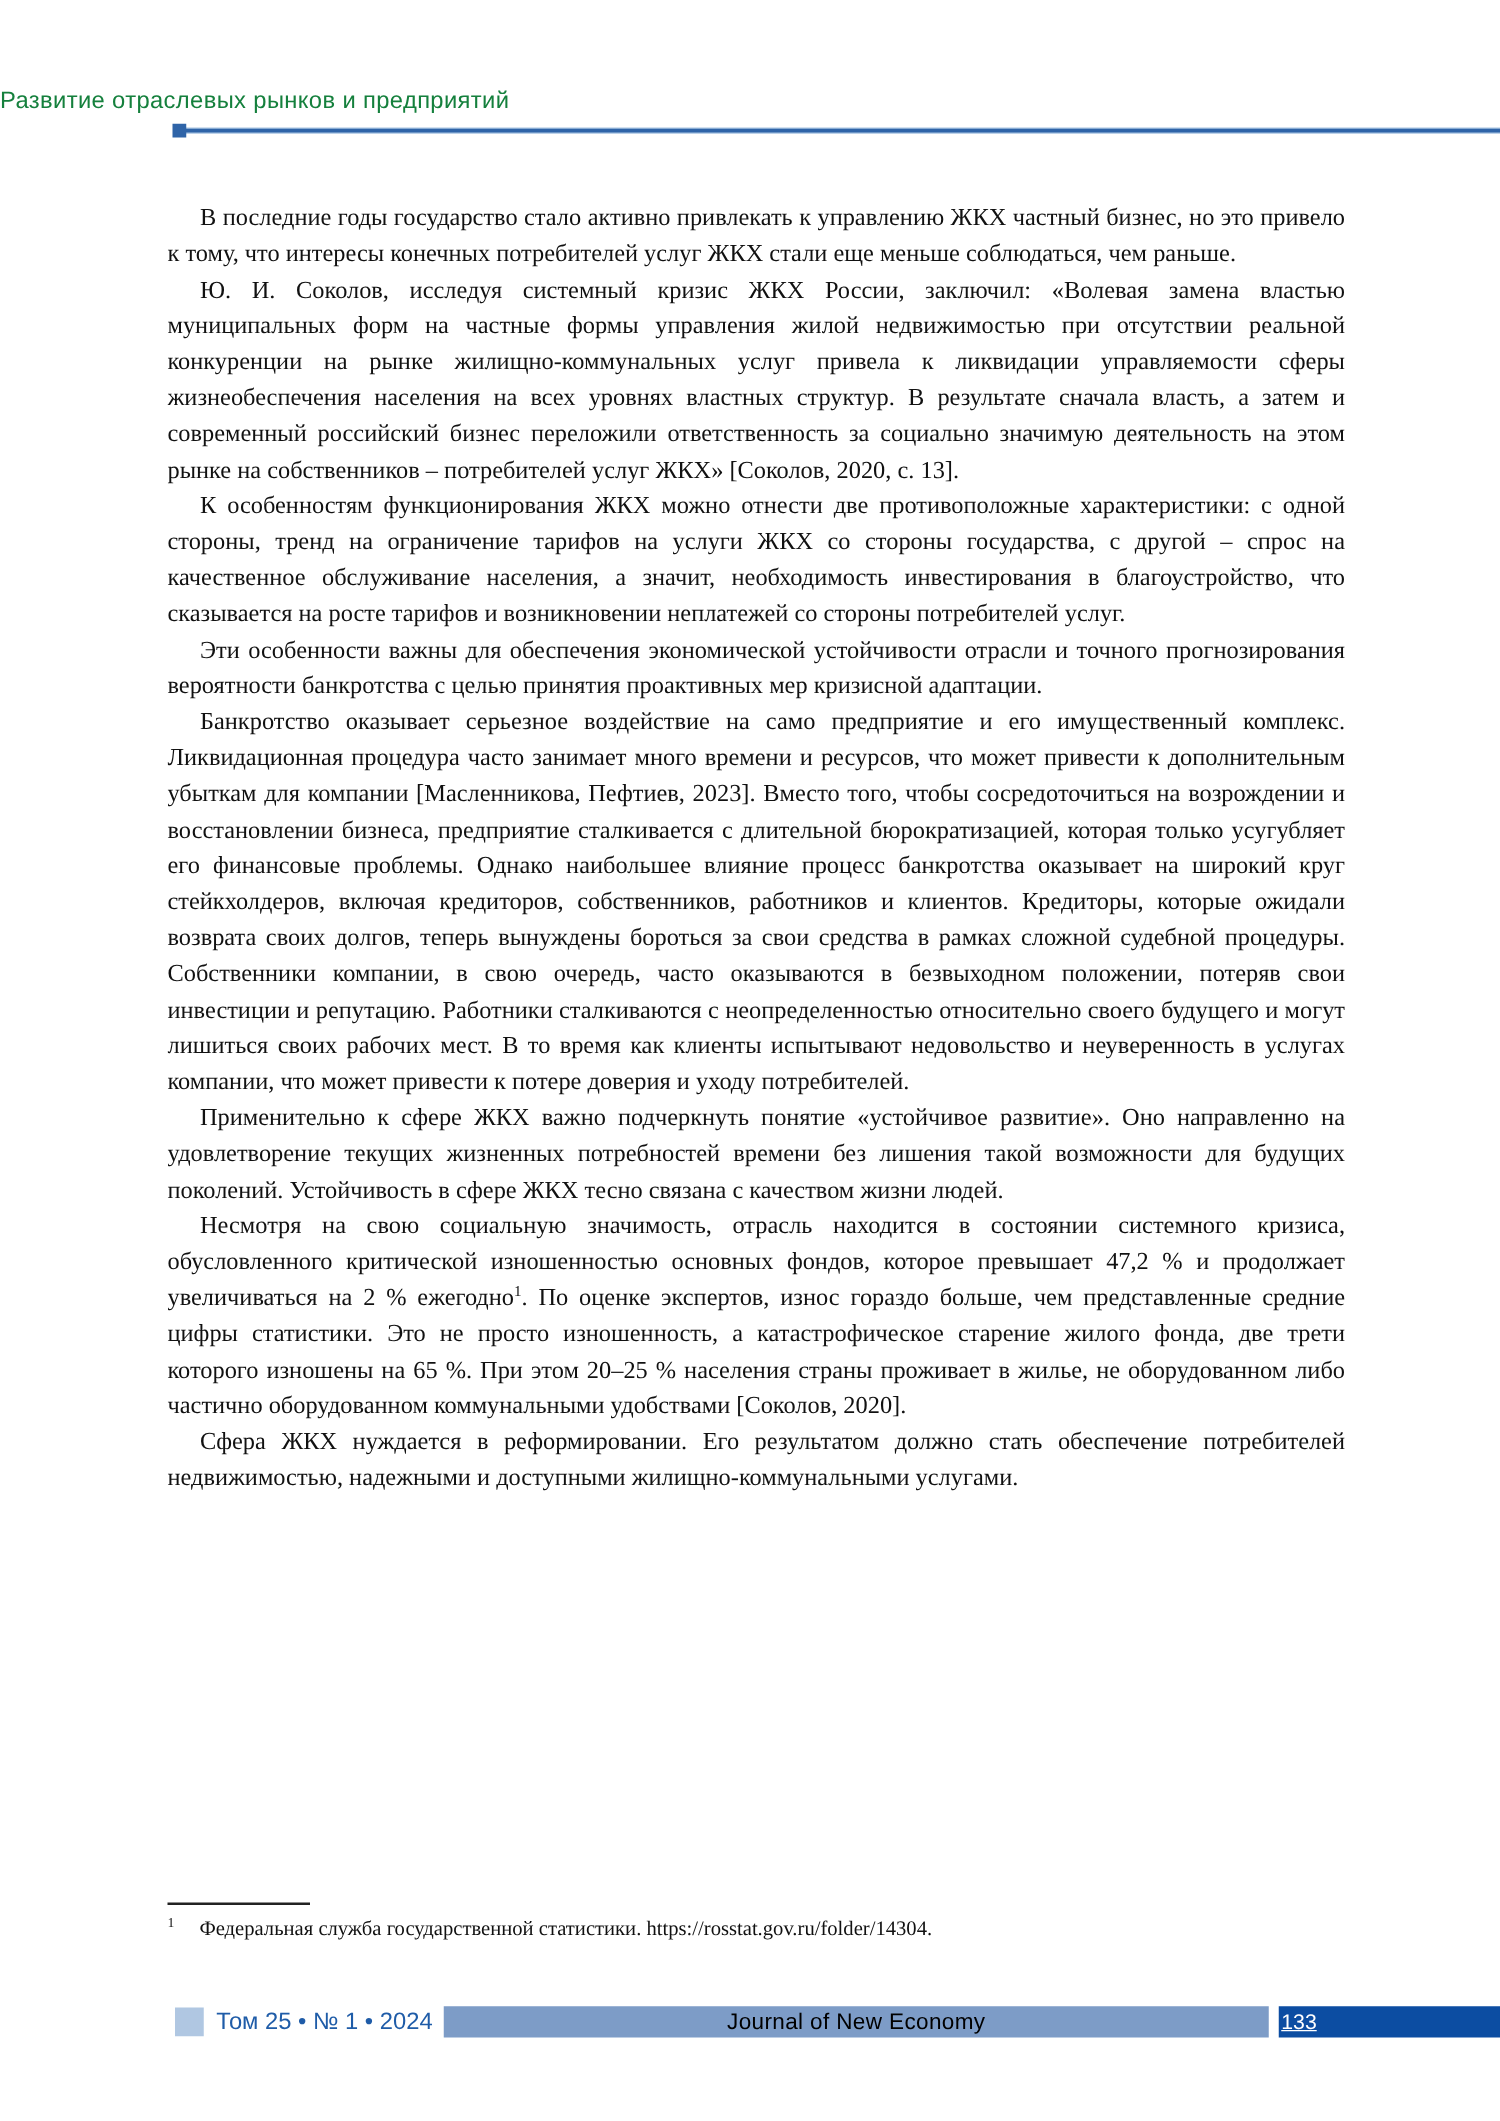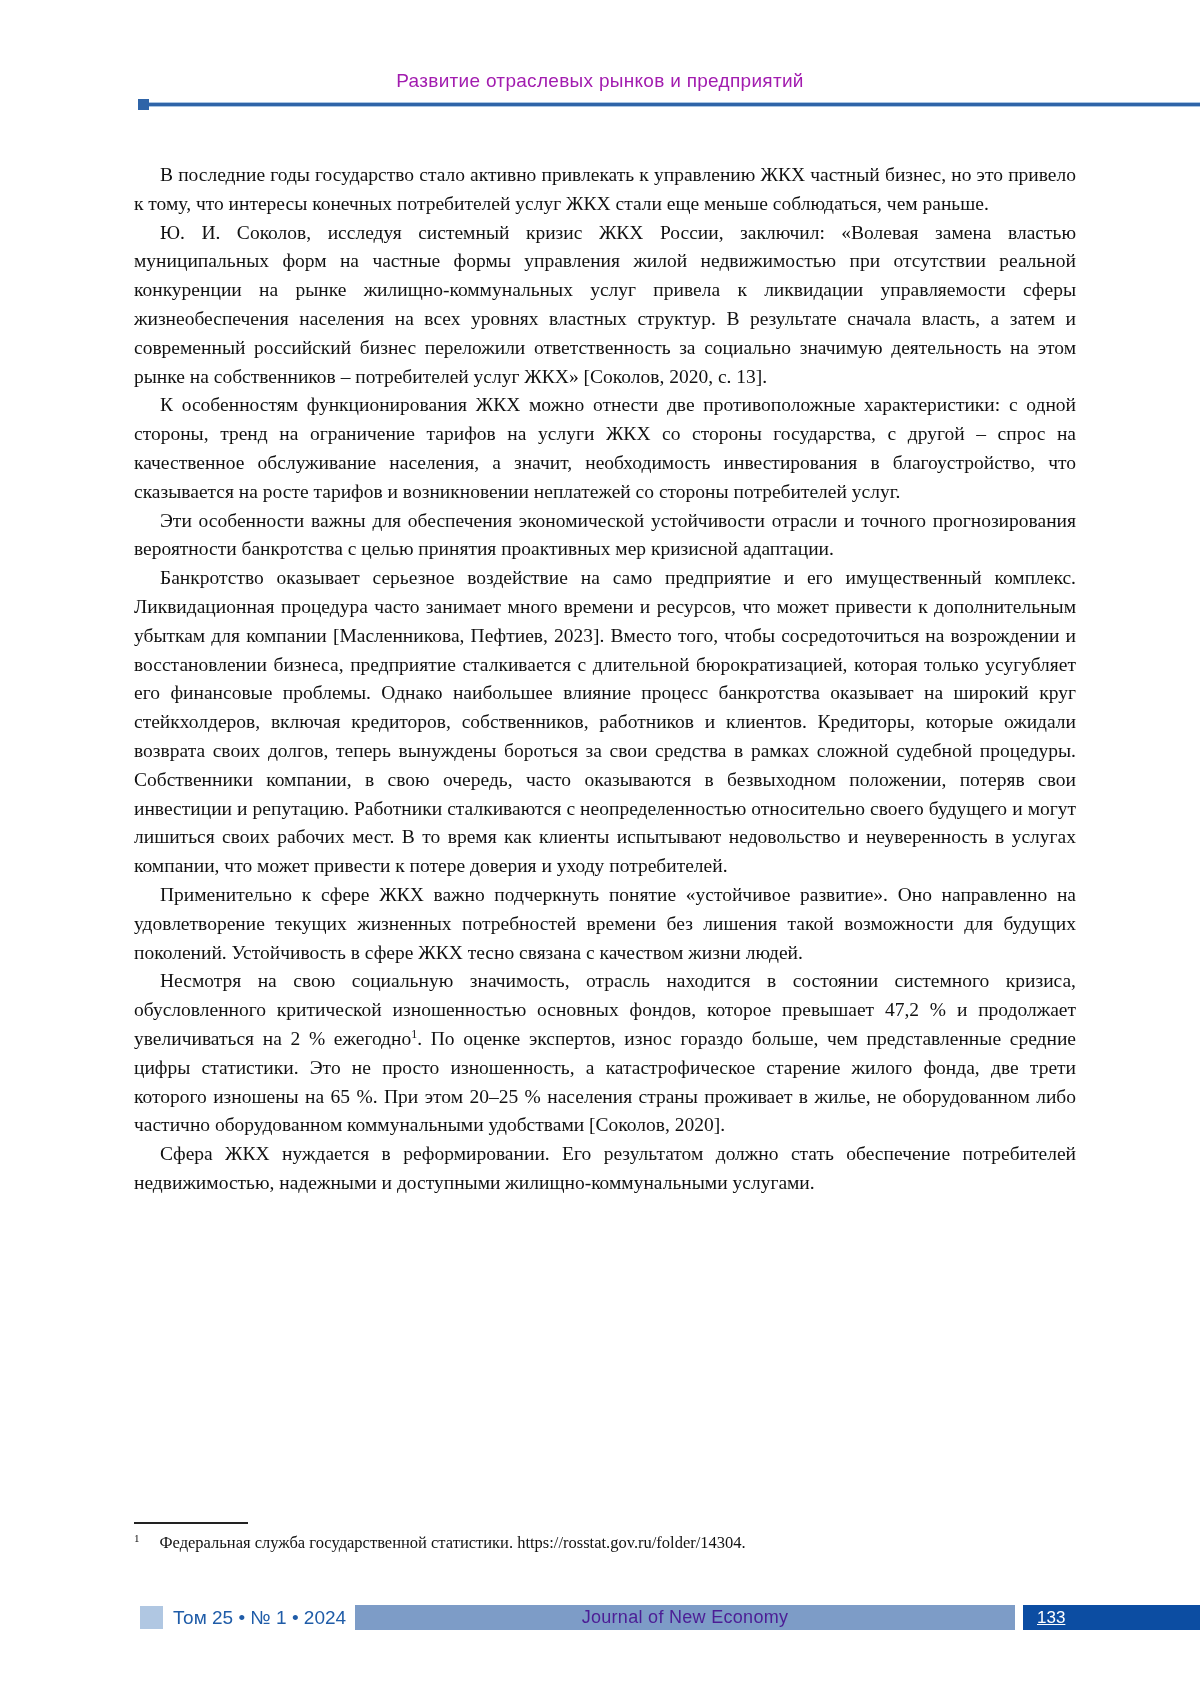--- a/index.html
+++ b/index.html
@@ -16,25 +16,24 @@
     font-family: "Liberation Serif", serif;
     color: #111111;
   }
 
   
   .running-head {
     position: absolute;
     top: 70px;
     left: 0;
     width: 100%;
-    text-align: center;
     font-family: "Liberation Sans", sans-serif;
     font-size: 19px;
     letter-spacing: 0.3px;
-    color: #a21caf;
+    color: #15803d;
   }
   .head-rule {
     position: absolute;
     top: 103px;
     left: 146px;
     right: 0;
     height: 3px;
     background: #2f64a8;
     box-shadow: 0 1px 0 #a8c4e2, 0 -1px 0 #a8c4e2;
   }
@@ -130,34 +129,34 @@
     top: 1px;
     width: 660px;
     height: 25px;
     background: #7d9cc7;
     text-align: center;
   }
   .footer-journal-bar .journal-name {
     display: inline-block;
     line-height: 25px;
     font-size: 18px;
-    color: #4c1d95;
+    color: #000000;
     letter-spacing: 0.3px;
   }
   .footer-pagebox {
     position: absolute;
     left: 1023px;
     top: 1px;
     width: 177px;
     height: 25px;
     background: #0c4da2;
   }
   .footer-pagebox .page-number {
     display: inline-block;
-    margin-left: 14px;
+    margin-left: 2px;
     line-height: 25px;
     font-size: 17px;
     color: #ffffff;
     text-decoration: underline;
   }
 </style>
 </head>
 <body>
 
 <div class="page">

